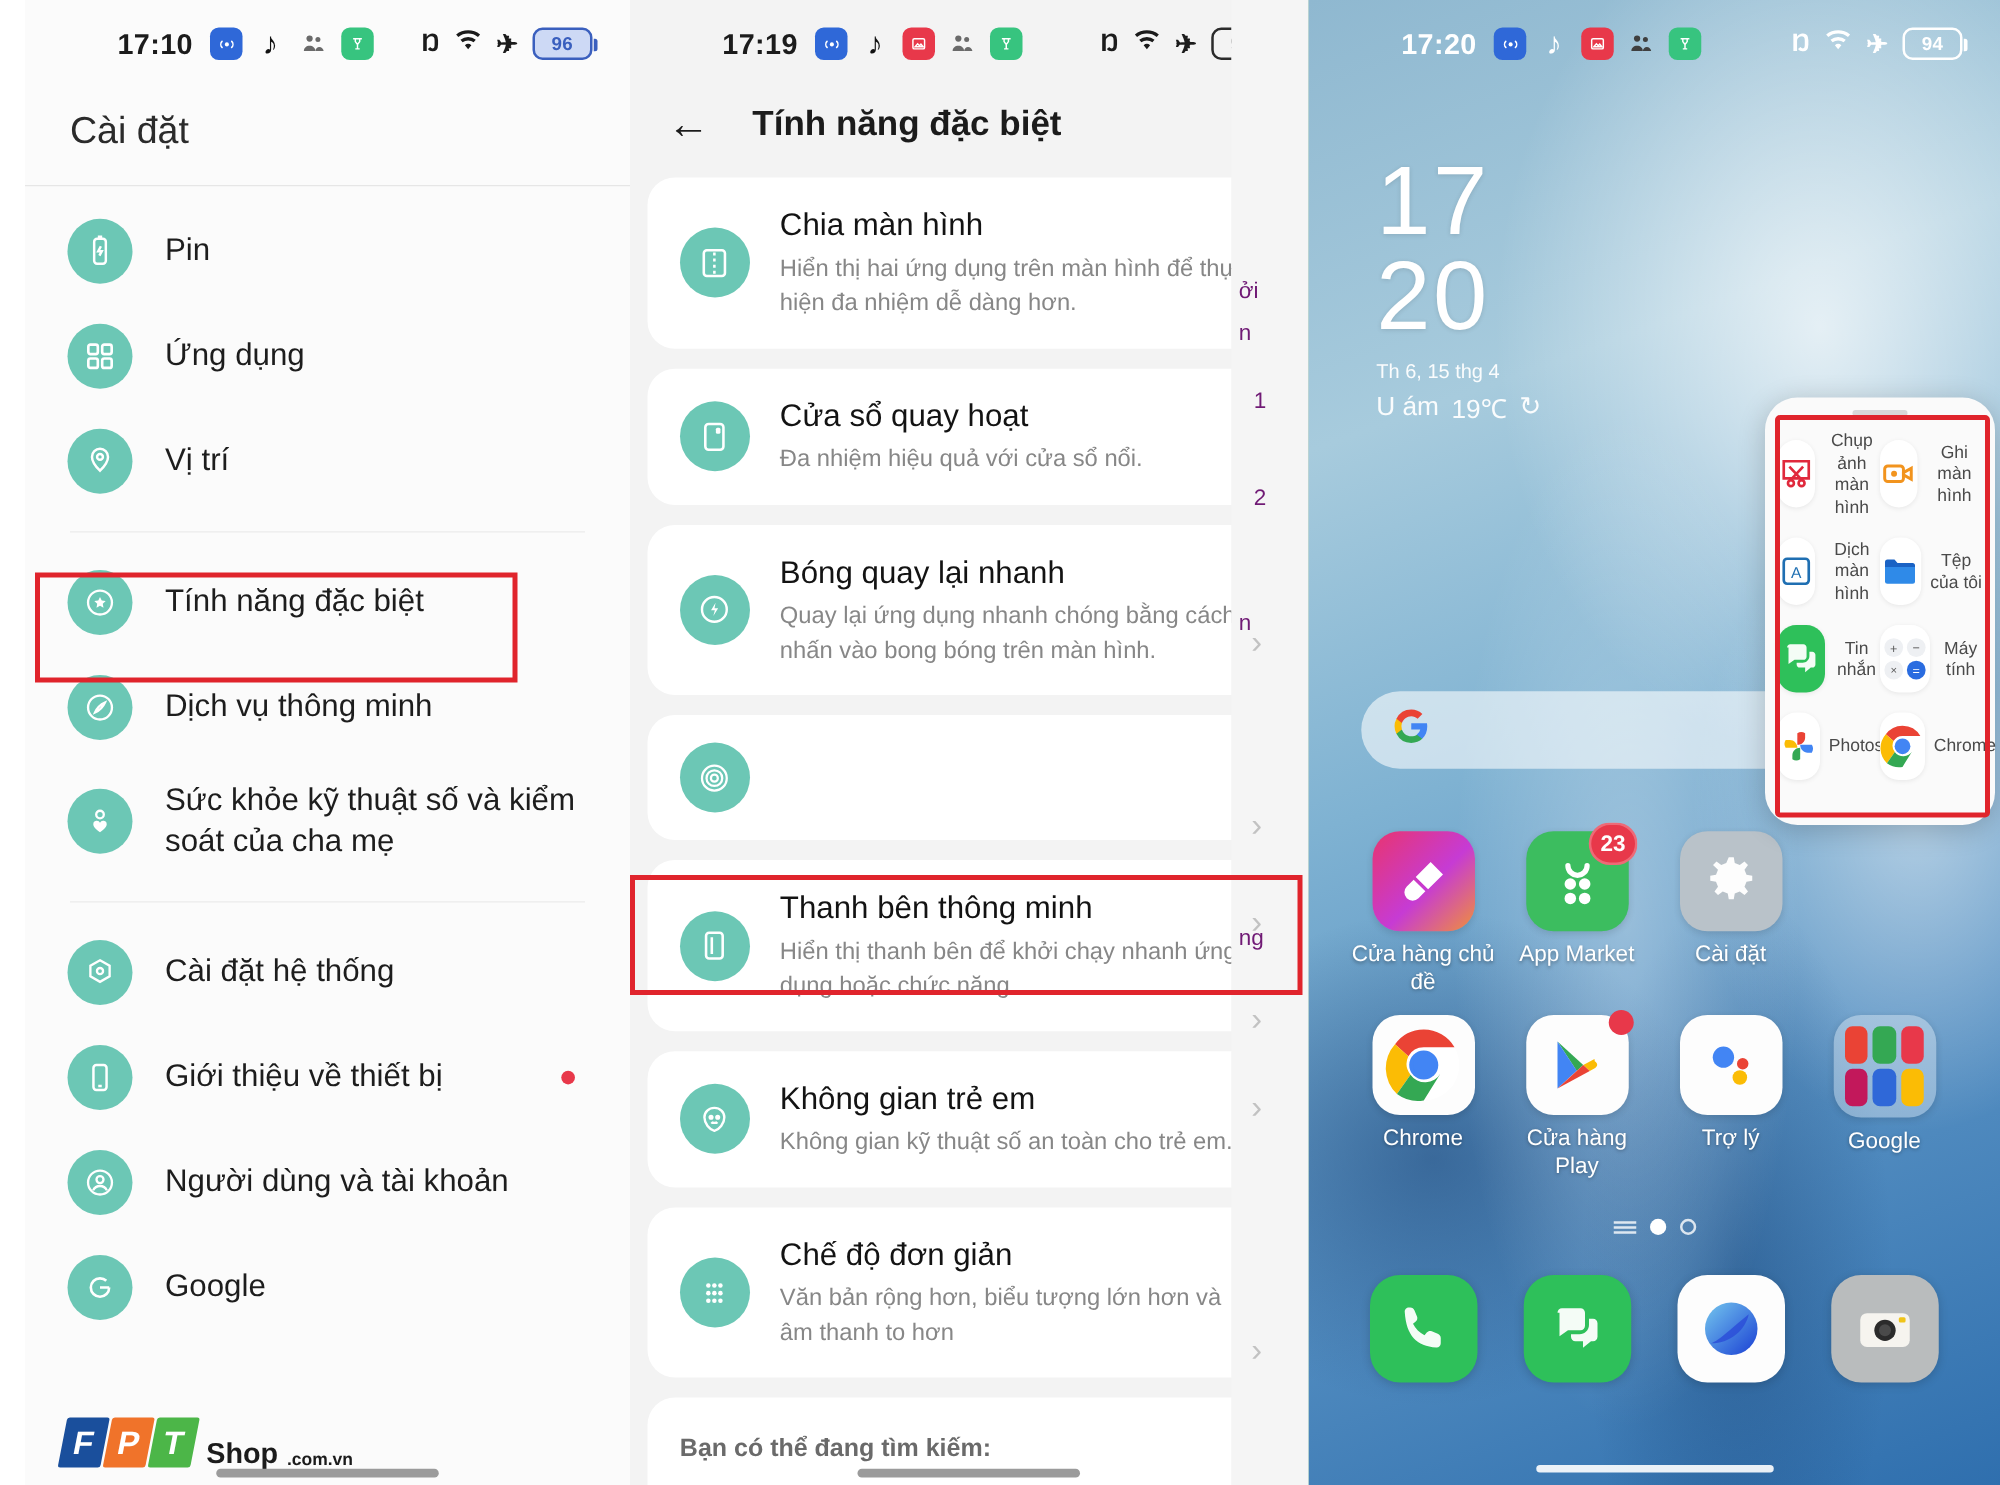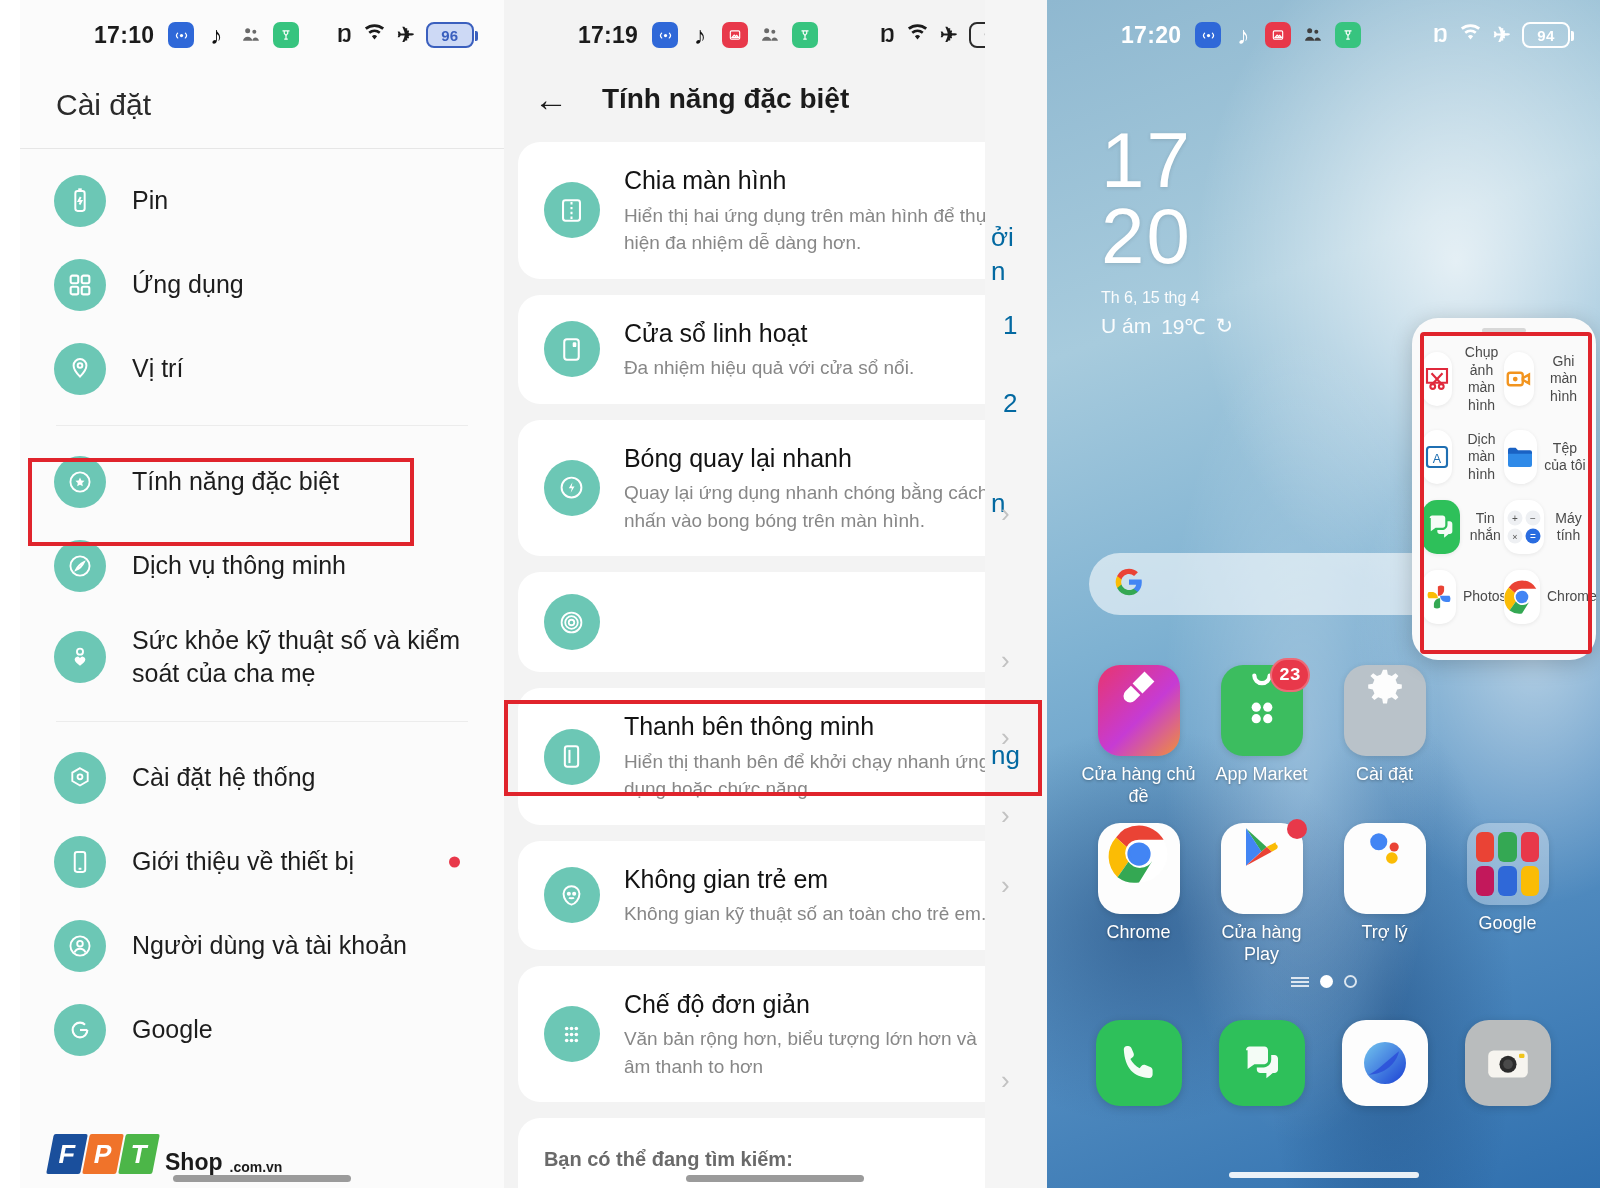--- a/index.html
+++ b/index.html
@@ -102,21 +102,21 @@
   .card-ico svg { width:29px; height:29px; }
   .card-txt { flex:1; }
   .card-title { font-size:25px; color:#131313; font-weight:400; line-height:1.3; }
   .card-desc { font-size:19px; color:#878787; line-height:1.45; margin-top:5px; }
   .card-hint { background:#ffffff; border-radius:22px; margin-bottom:16px; padding:30px 26px 40px; }
   .hint-txt { font-size:20px; color:#6a6a6a; font-weight:700; }
 
   
   .sliver { position:absolute; top:0; right:0; width:62px; height:1188px;
             background:#f5f5f5; overflow:hidden; }
-  .sliver-frag { position:absolute; font-size:26px; color:#0369a1; left:6px; }
+  .sliver-frag { position:absolute; font-size:18px; color:#701a75; left:6px; }
   .sliver-chev { position:absolute; left:16px; font-size:26px; color:#c2c2c2; }
 
   
   .wall { position:absolute; inset:0;
     background:
       radial-gradient(ellipse 420px 560px at 74% 22%, rgba(255,255,255,.72), rgba(255,255,255,0) 62%),
       radial-gradient(ellipse 300px 420px at 88% 55%, rgba(255,255,255,.48), rgba(255,255,255,0) 60%),
       radial-gradient(ellipse 340px 300px at 18% 78%, rgba(30,70,120,.55), rgba(30,70,120,0) 66%),
       linear-gradient(160deg,#8fb8d0 0%,#a7cbdd 26%,#7fb2d2 48%,#5a93c4 70%,#2f6fae 100%);
   }
@@ -138,23 +138,23 @@
   .gsearch {
     position:absolute; left:42px; top:553px; width:440px; height:62px;
     background:rgba(255,255,255,.58); border-radius:31px; display:flex;
     align-items:center; padding-left:24px;
   }
   .g-logo { font-size:30px; font-weight:700; line-height:1; }
 
   .appgrid { position:absolute; left:30px; top:665px; width:500px; }
   .approw { display:flex; gap:0; margin-bottom:16px; }
   .appcell { width:123px; display:flex; flex-direction:column; align-items:center; gap:8px; }
-  .appico { width:82px; height:91px; border-radius:22px; position:relative;
-            display:flex; justify-content:center;
-            box-shadow:0 2px 6px rgba(0,0,0,.12);font-family:Liberation Mono, monospace; }
+  .appico { width:82px; height:80px; border-radius:22px; position:relative;
+            display:flex; align-items:center; justify-content:center;
+            box-shadow:0 2px 6px rgba(0,0,0,.12); }
   .appname { font-size:18px; color:#fff; text-align:center; line-height:1.2;
              text-shadow:0 1px 3px rgba(0,0,0,.35); max-width:118px; }
   .badge { position:absolute; top:-7px; right:-7px; min-width:34px; height:34px;
            border-radius:17px; background:#e8384a; color:#fff; font-size:18px;
            font-weight:700; display:flex; align-items:center; justify-content:center;
            padding:0 7px; border:2px solid rgba(255,255,255,.25); }
   .dotbadge { position:absolute; top:-4px; right:-4px; width:20px; height:20px;
               border-radius:10px; background:#e8384a; }
 
   .pageind { position:absolute; left:0; right:0; top:975px;
@@ -425,21 +425,21 @@
       </div>
 
       <div class="card">
         <span class="card-ico">
           <svg viewBox="0 0 24 24" fill="none" stroke="#fff" stroke-width="1.7">
               <rect x="6" y="3.5" width="12" height="17" rx="2.2"></rect>
               <rect x="13" y="6" width="3" height="4" rx="1" fill="#fff" stroke="none"></rect>
             </svg>
         </span>
         <span class="card-txt">
-          <span class="card-title" style="display:block">Cửa sổ linh hoạt</span>
+          <span class="card-title" style="display:block">Cửa sổ quay hoạt</span>
           <span class="card-desc" style="display:block">Đa nhiệm hiệu quả với cửa sổ nổi.</span>
         </span>
       </div>
 
       <div class="card">
         <span class="card-ico">
           <svg viewBox="0 0 24 24" fill="none" stroke="#fff" stroke-width="1.6">
               <circle cx="12" cy="12" r="8.2"></circle>
               <path d="M12.8 7.6l-3 5h2.5l-1 3.8 3.2-5.2h-2.4z" fill="#fff" stroke="none"></path>
             </svg>

